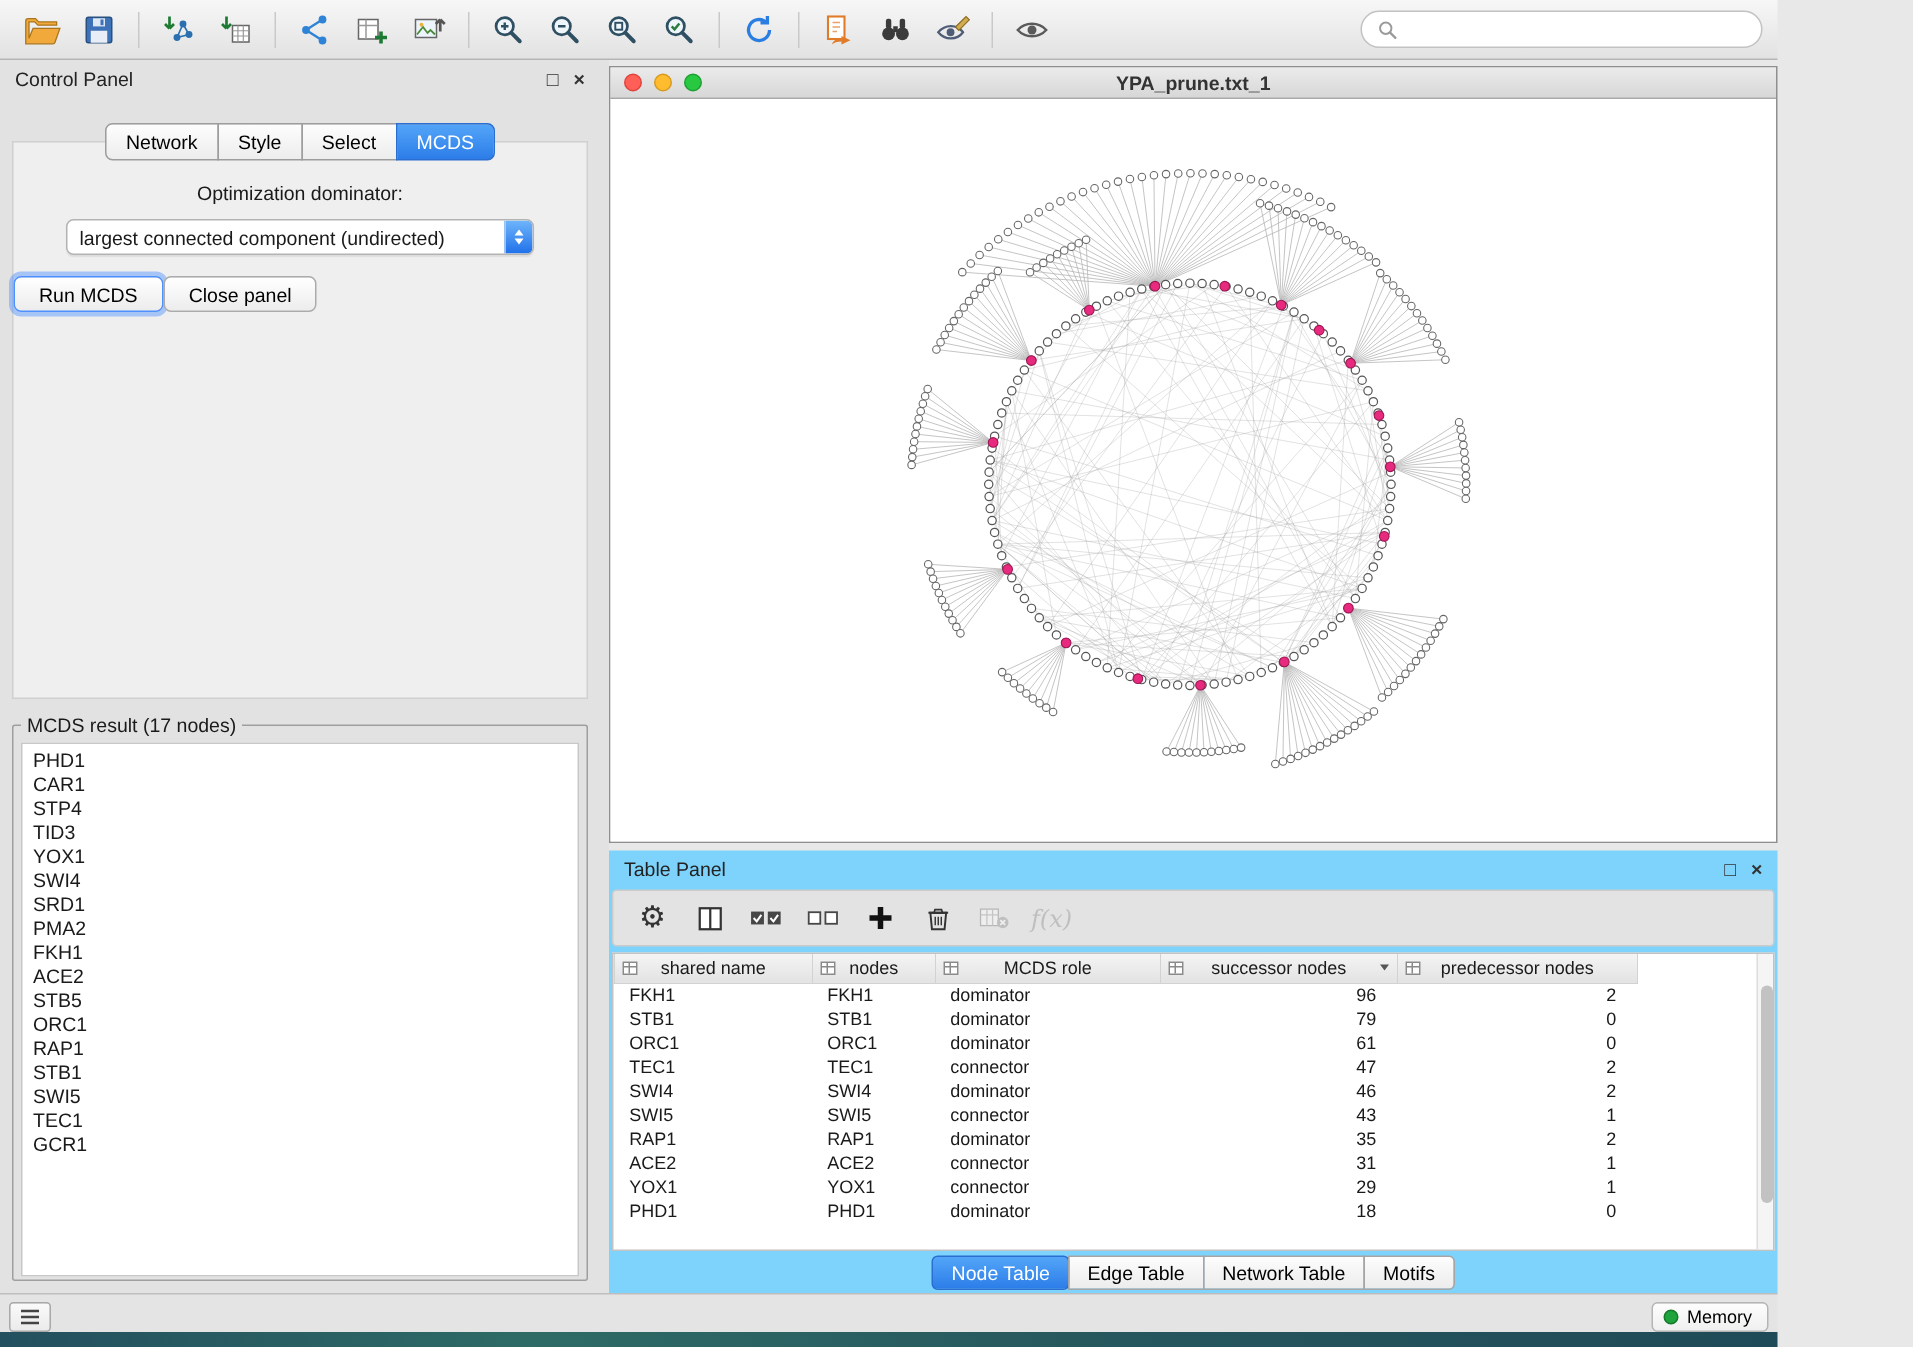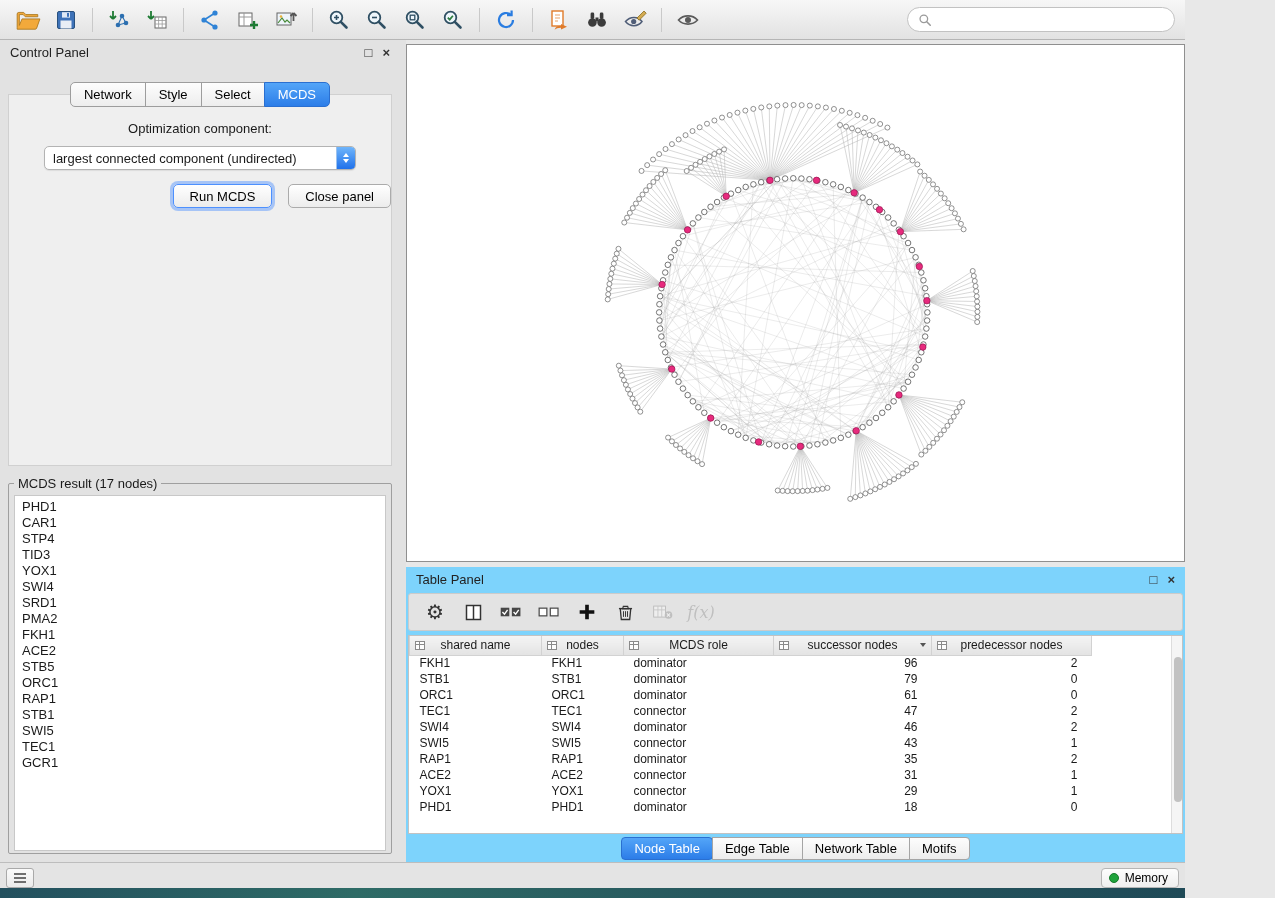--- a/index.html
+++ b/index.html
@@ -31,21 +31,21 @@
   .ctab:first-child{border-radius:5px 0 0 5px;margin-left:0}
   .ctab:last-child{border-radius:0 5px 5px 0}
   .ctab.active{background:linear-gradient(#53a5f8,#2c7de8);color:#fff;border-color:#2a6fd0}
   .opt-label{text-align:center;margin-top:26px}
   .dropdown{width:312px;height:24px;margin:10px auto 0;background:#fff;border:1px solid #b3b3b3;border-radius:5px;display:flex;align-items:center;cursor:pointer;overflow:hidden;box-shadow:0 1px 1px rgba(0,0,0,.08)}
   .dd-value{flex:1;padding:0 8px;white-space:nowrap;overflow:hidden;font-size:13px}
   .dd-cap{flex:0 0 19px;height:100%;background:linear-gradient(#6fb5fb,#2071ea);display:flex;flex-direction:column;align-items:center;justify-content:center;gap:2px;border-left:1px solid #9cc2ef}
   .dd-cap i{display:block;width:0;height:0;border-left:3.5px solid transparent;border-right:3.5px solid transparent}
   .dd-cap .up{border-bottom:4px solid #fff}
   .dd-cap .down{border-top:4px solid #fff}
-  .btn-row{display:flex;justify-content:flex-end;gap:16px;margin-top:14px}
+  .btn-row{display:flex;justify-content:flex-start;margin-top:14px}
   .mac-btn{height:24px;padding:0 16px;font:13px "Liberation Sans",sans-serif;background:linear-gradient(#ffffff,#ececec);border:1px solid #ababab;border-radius:5px;cursor:pointer}
   .mac-btn.focus-ring{border-color:#4d90fe;box-shadow:0 0 0 3px rgba(77,144,254,.45)}
   .result-box{flex:1;margin-top:10px;border:1px solid #9f9f9f;border-radius:2px;padding:4px 5px 2px;display:flex;min-height:0;background:transparent}
   .result-box legend{padding:0 4px;font-size:13px}
   .result-list{flex:1;background:#fff;border:1px solid #c8c8c8;overflow:hidden;padding:3px 7px;line-height:16px;font-size:13px}
   .result-item{cursor:default}
 
   
   .right-col{flex:1;display:flex;flex-direction:column;min-width:0;padding-top:4px}
   .network-window{flex:0 0 518px;display:flex;flex-direction:column;border:1px solid #8f8f8f;min-width:0}
@@ -238,21 +238,21 @@
         </span>
       </div>
       <div class="cp-body">
         <div class="content-card">
           <div class="tabs-row">
               <button class="ctab">Network</button>
               <button class="ctab">Style</button>
               <button class="ctab">Select</button>
               <button class="ctab active">MCDS</button>
             </div>
-          <div class="opt-label">Optimization component:</div>
+          <div class="opt-label">Optimization dominator:</div>
           <div class="dropdown">
             <span class="dd-value">largest connected component (undirected)</span>
             <span class="dd-cap">
                 <i class="up"></i>
                 <i class="down"></i>
               </span>
           </div>
           <div class="btn-row">
             <button class="mac-btn focus-ring">Run MCDS</button>
             <button class="mac-btn">Close panel</button>
@@ -281,20 +281,28 @@
             </div>
         </fieldset>
       </div>
     </div>
 
     <div class="vgutter"></div>
 
     <div class="right-col">
 
       <div class="network-window">
+        <div class="net-titlebar">
+          <span class="traffic">
+            <i class="tl red"></i>
+            <i class="tl yellow"></i>
+            <i class="tl green"></i>
+          </span>
+          <span class="net-title">YPA_prune.txt_1</span>
+        </div>
         <svg class="net-canvas" preserveAspectRatio="xMidYMid meet" viewBox="0 0 869 495">
             <line x1="581.7" y1="248.9" x2="572.3" y2="204.8" stroke="#9b9b9b" stroke-width="0.65" opacity="0.33"></line>
             <line x1="579.5" y1="285.0" x2="378.8" y2="398.3" stroke="#9b9b9b" stroke-width="0.65" opacity="0.33"></line>
             <line x1="283.1" y1="276.1" x2="308.6" y2="172.8" stroke="#9b9b9b" stroke-width="0.65" opacity="0.33"></line>
             <line x1="286.4" y1="222.1" x2="450.1" y2="109.1" stroke="#9b9b9b" stroke-width="0.65" opacity="0.33"></line>
             <line x1="288.8" y1="302.6" x2="405.0" y2="405.5" stroke="#9b9b9b" stroke-width="0.65" opacity="0.33"></line>
             <line x1="432.0" y1="108.0" x2="517.2" y2="134.6" stroke="#9b9b9b" stroke-width="0.65" opacity="0.33"></line>
             <line x1="441.1" y1="407.7" x2="282.3" y2="267.1" stroke="#9b9b9b" stroke-width="0.65" opacity="0.33"></line>
             <line x1="485.2" y1="117.7" x2="332.5" y2="145.7" stroke="#9b9b9b" stroke-width="0.65" opacity="0.33"></line>
             <line x1="396.1" y1="112.4" x2="284.5" y2="285.0" stroke="#9b9b9b" stroke-width="0.65" opacity="0.33"></line>

